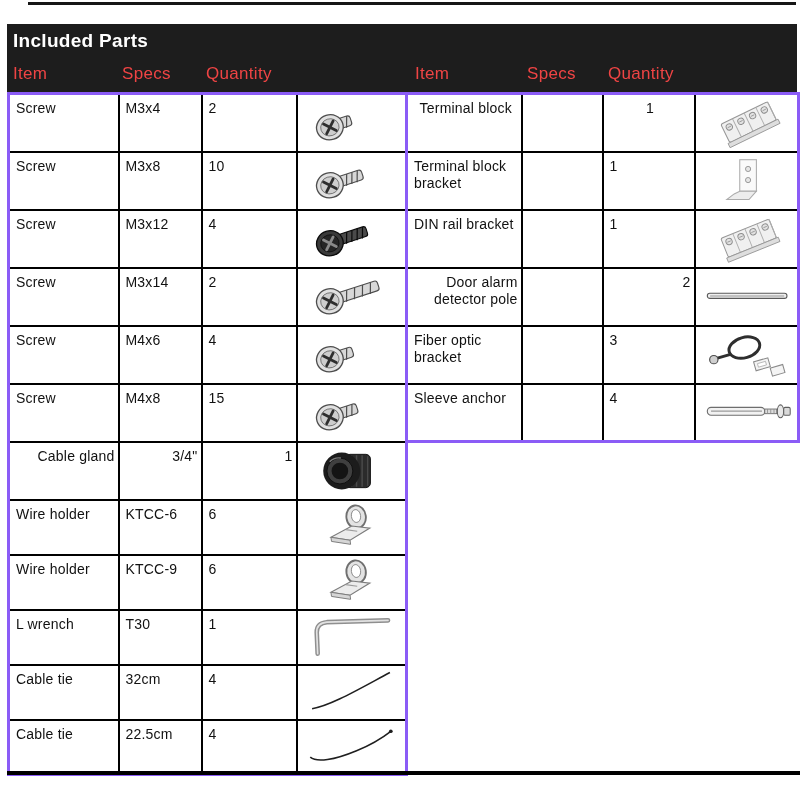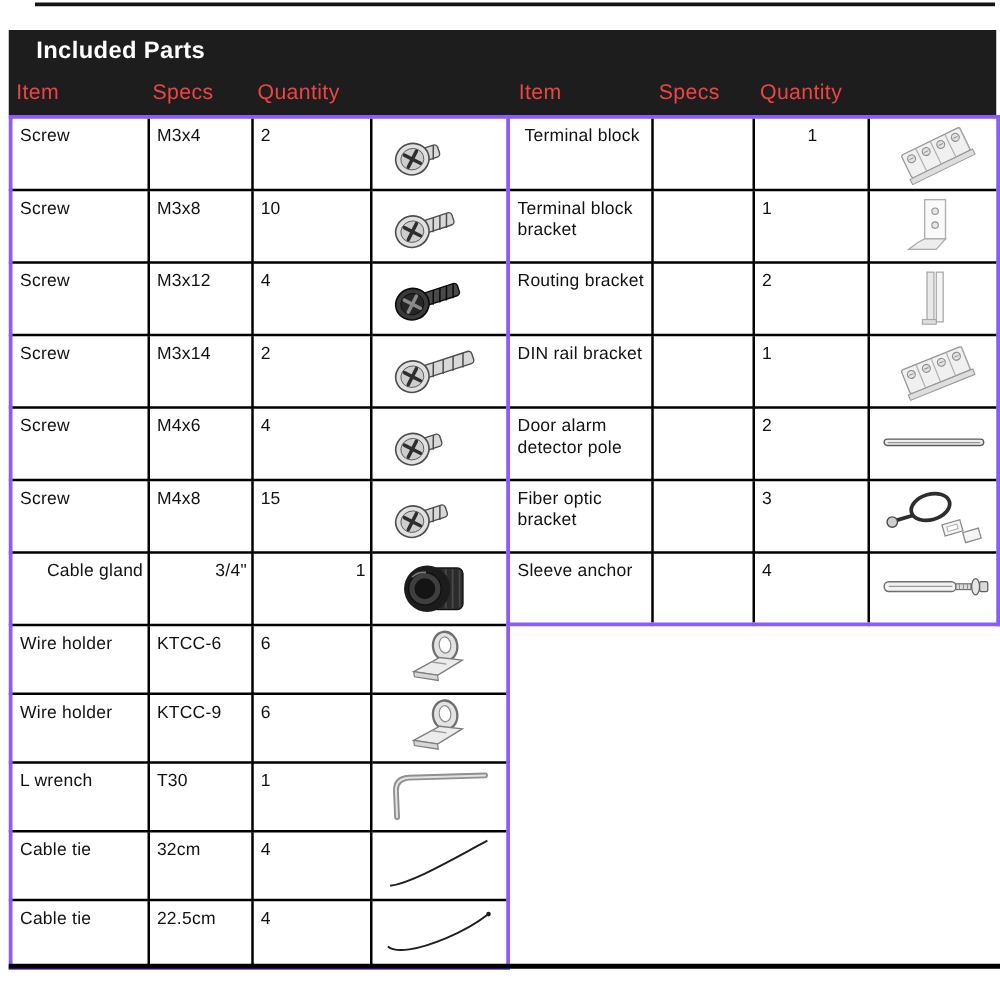--- a/index.html
+++ b/index.html
@@ -3,21 +3,21 @@
 <meta charset="utf-8">
 <style>
   html,body{margin:0;padding:0;background:#ffffff;}
   .page{
     position:relative;width:800px;height:800px;background:#ffffff;overflow:hidden;
     font-family:"Liberation Sans","DejaVu Sans",sans-serif;color:#111;
   }
   .top-line{position:absolute;left:28px;top:2px;width:768px;height:3px;background:#161616;}
   .bottom-line{position:absolute;left:7px;top:771px;width:793px;height:4px;background:#000;}
   .header-block{position:absolute;left:7px;top:24px;width:790px;height:68px;background:#1d1d1d;}
-  .title{position:absolute;left:6px;top:6px;font-size:19px;font-weight:bold;color:#fff;letter-spacing:0.3px;margin-left:16px;}
+  .title{position:absolute;left:6px;top:6px;font-size:19px;font-weight:bold;color:#fff;letter-spacing:0.3px;}
   .col-header{position:absolute;top:40px;font-size:17px;color:#ef4444;letter-spacing:0.3px;}
   .parts-table{position:absolute;top:92px;border-collapse:collapse;table-layout:fixed;background:#fff;}
   #left-table{left:7px;width:398px;}
   #right-table{left:405px;width:392px;}
   .parts-table{border:3px solid #8b5cf6;}
   .parts-table td{border:2px solid #000;vertical-align:top;padding:5px 3px 2px 6px;
     font-size:14px;letter-spacing:0.2px;line-height:1.25;background:#fff;overflow:hidden;}
   .parts-table td.img-cell{vertical-align:middle;padding:1px 1px 1px 5px;text-align:left;}
   .img-cell svg{display:block;}
 </style>
@@ -276,32 +276,20 @@
           <td class="img-cell">
             <svg viewBox="0 0 100 54" width="96" height="50">
               <rect x="40" y="4" width="18" height="34" fill="#fafafa" stroke="#b0b0b0" stroke-width="1.2"></rect>
               <circle cx="49" cy="14" r="2.8" fill="#e6e6e6" stroke="#949494" stroke-width="1"></circle>
               <circle cx="49" cy="26" r="2.8" fill="#e6e6e6" stroke="#949494" stroke-width="1"></circle>
               <path d="M40,38 L58,38 L50,47 L26,47 L34,41 Z" fill="#ededed" stroke="#ababab" stroke-width="1.1"></path>
             </svg>
           </td>
         </tr>
         <tr style="height: 58px;">
-          <td>Routing bracket</td>
-          <td></td>
-          <td>2</td>
-          <td class="img-cell">
-            <svg viewBox="0 0 100 54" width="96" height="50">
-              <rect x="42" y="4" width="6" height="43" fill="#e9e9e9" stroke="#a2a2a2" stroke-width="1"></rect>
-              <rect x="50" y="4" width="6" height="43" fill="#f5f5f5" stroke="#a2a2a2" stroke-width="1"></rect>
-              <rect x="38" y="45" width="12" height="4" fill="#dedede" stroke="#a2a2a2" stroke-width="0.9"></rect>
-            </svg>
-          </td>
-        </tr>
-        <tr style="height: 58px;">
           <td>DIN rail bracket</td>
           <td></td>
           <td>1</td>
           <td class="img-cell">
             <svg viewBox="0 0 100 54" width="96" height="50">
               <g transform="rotate(-22 50 27)">
                 <rect x="22" y="15" width="56" height="22" rx="2" fill="#f0f0f0" stroke="#969696" stroke-width="1.1"></rect>
                 <line x1="36" y1="15" x2="36" y2="37" stroke="#adadad" stroke-width="1"></line>
                 <line x1="50" y1="15" x2="50" y2="37" stroke="#adadad" stroke-width="1"></line>
                 <line x1="64" y1="15" x2="64" y2="37" stroke="#adadad" stroke-width="1"></line>
@@ -312,21 +300,21 @@
                 <line x1="41" y1="21.5" x2="45" y2="21.5" stroke="#8c8c8c" stroke-width="0.8"></line>
                 <circle cx="57" cy="21.5" r="3.4" fill="#e2e2e2" stroke="#8c8c8c" stroke-width="1"></circle>
                 <line x1="55" y1="21.5" x2="59" y2="21.5" stroke="#8c8c8c" stroke-width="0.8"></line>
                 <circle cx="71" cy="21.5" r="3.4" fill="#e2e2e2" stroke="#8c8c8c" stroke-width="1"></circle>
                 <line x1="69" y1="21.5" x2="73" y2="21.5" stroke="#8c8c8c" stroke-width="0.8"></line>
                 <rect x="20" y="37" width="60" height="5" fill="#dedede" stroke="#969696" stroke-width="0.9"></rect>
               </g>
             </svg>
           </td>
         </tr>
-        <tr style="height: 58px;">
+        <tr style="height: 58px; text-align: right;">
           <td>Door alarm detector pole</td>
           <td></td>
           <td>2</td>
           <td class="img-cell">
             <svg viewBox="0 0 100 54" width="96" height="50">
               <rect x="5" y="23" width="86" height="5.5" rx="2.7" fill="#efefef" stroke="#5a5a5a" stroke-width="1.2"></rect>
               <line x1="8" y1="26" x2="88" y2="26" stroke="#969696" stroke-width="1.1"></line>
             </svg>
           </td>
         </tr>

